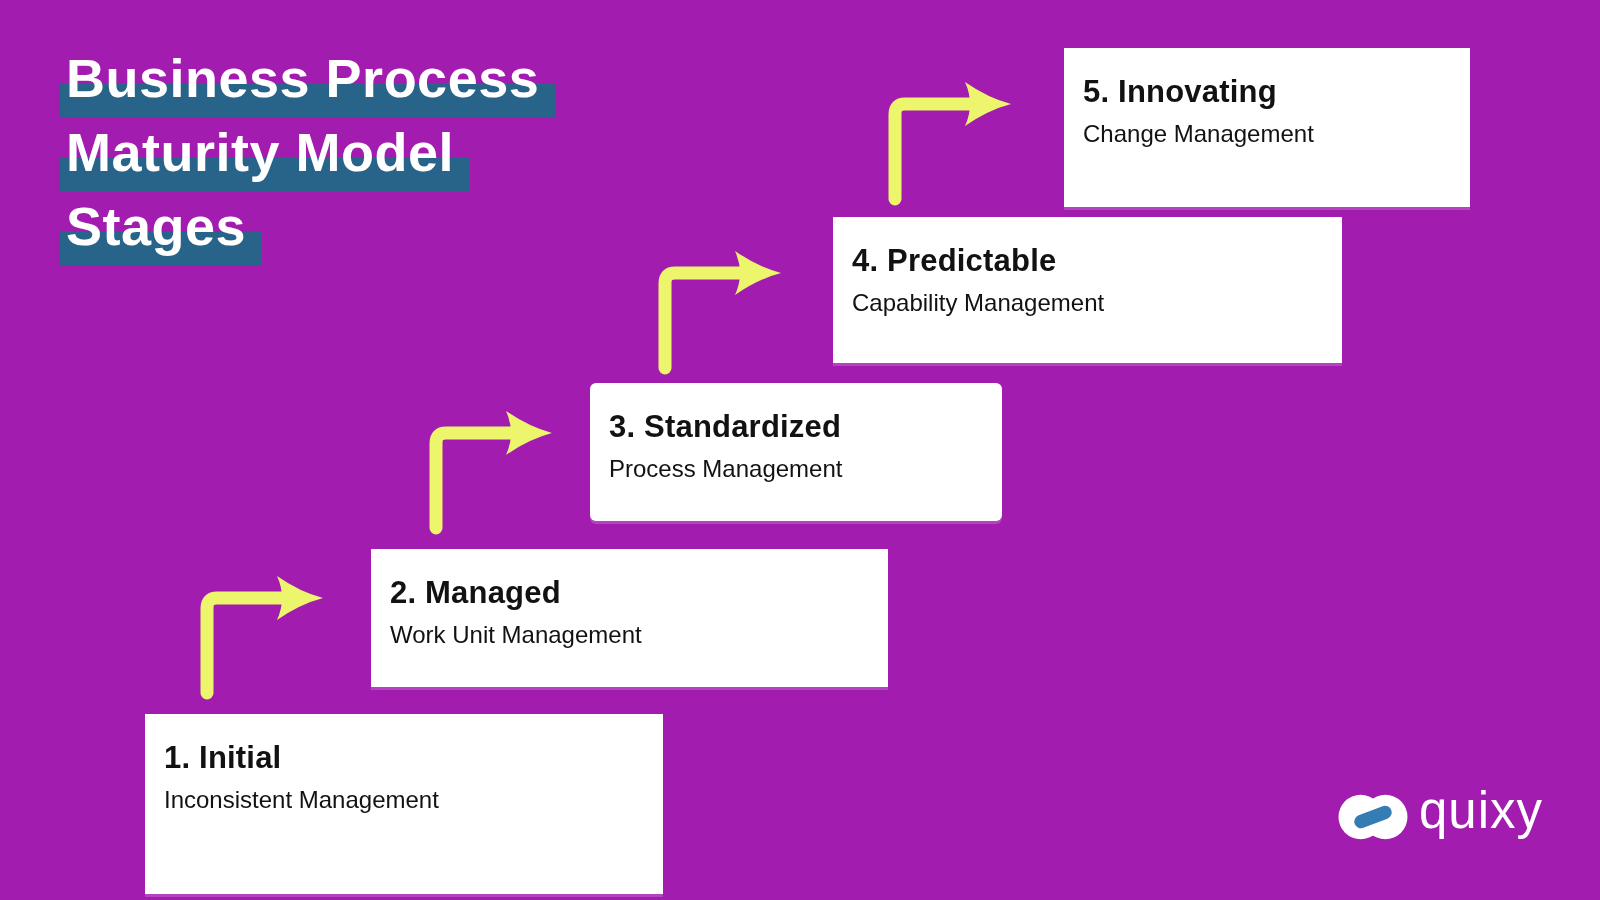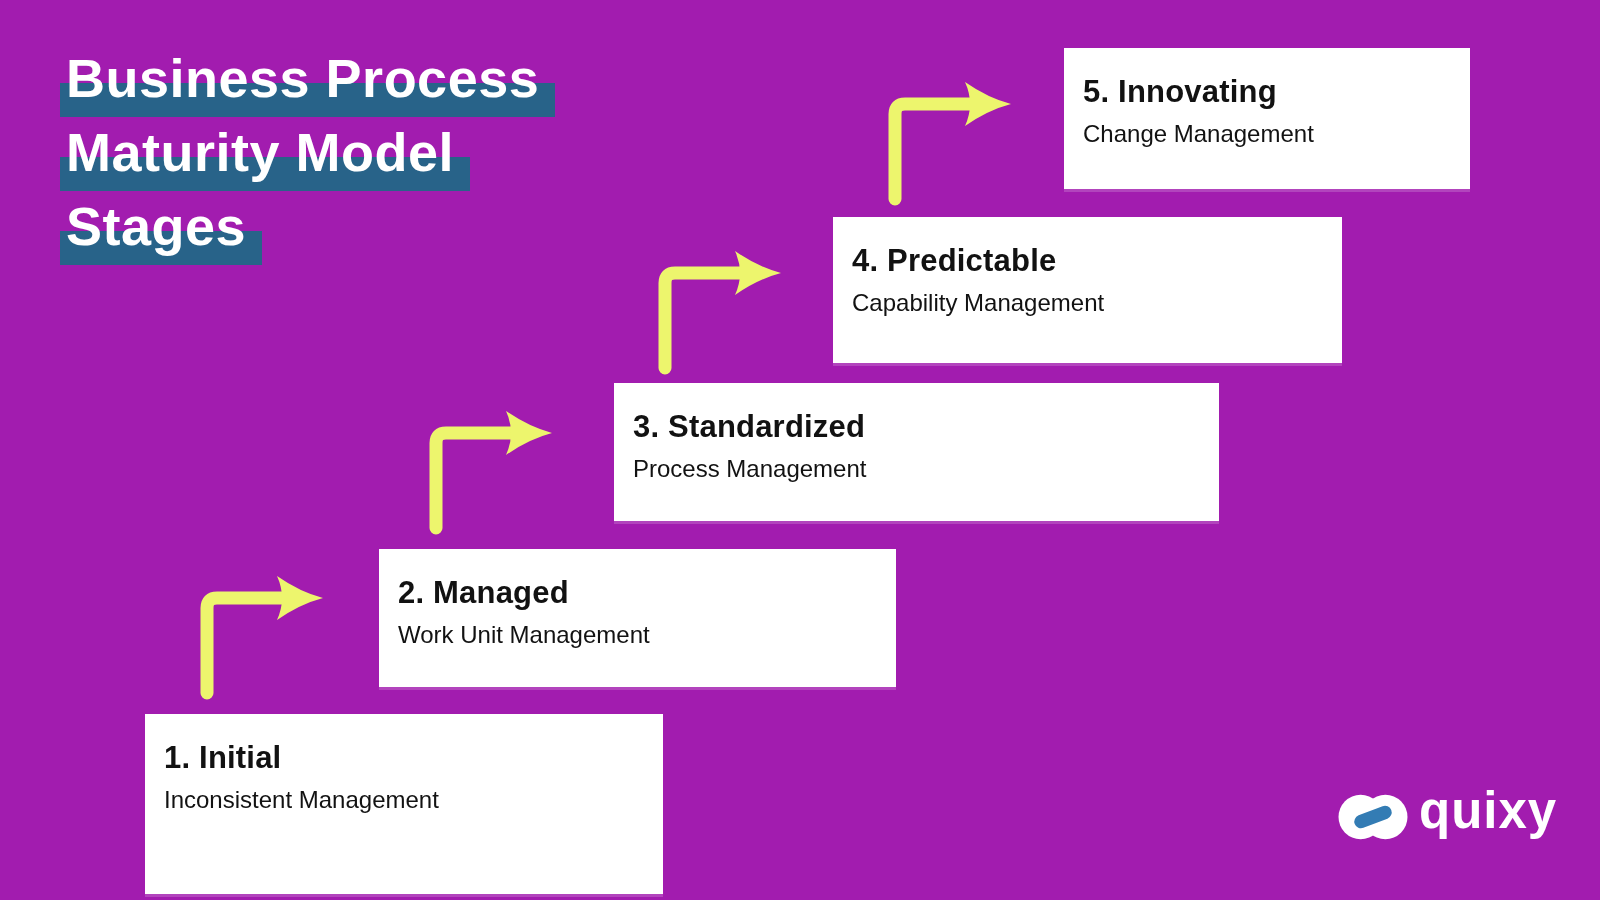--- a/index.html
+++ b/index.html
@@ -63,21 +63,21 @@
   .logo {
     position: absolute;
     left: 1338px;
     top: 792px;
     display: flex;
     align-items: center;
     gap: 11px;
   }
   .logo-text {
     font-size: 51px;
-    font-weight: 700;
+    font-weight: 400;
     color: #FFFFFF;
     letter-spacing: 1px;
     line-height: 48px;
     position: relative;
     top: -6px;
   }
 </style>
 </head>
 <body>
 
@@ -87,36 +87,36 @@
     <span class="line"><span class="hl">Business Process</span></span>
     <span class="line"><span class="hl">Maturity Model</span></span>
     <span class="line"><span class="hl">Stages</span></span>
   </h1>
 
   <div class="stage" style="left:145px; top:714px; width:518px; height:180px;">
     <div class="stage-heading">1. Initial</div>
     <div class="stage-subtitle">Inconsistent Management</div>
   </div>
 
-  <div class="stage" style="left:371px; top:549px; width:517px; height:138px;margin-left:8px;">
+  <div class="stage" style="left:371px; top:549px; width:517px; height:138px;">
     <div class="stage-heading">2. Managed</div>
     <div class="stage-subtitle">Work Unit Management</div>
   </div>
 
-  <div class="stage" style="left:614px; top:383px; width:605px; height:138px;">
+  <div class="stage" style="left:590px; top:383px; width:412px; height:138px;border-radius:6px;">
     <div class="stage-heading">3. Standardized</div>
     <div class="stage-subtitle">Process Management</div>
   </div>
 
   <div class="stage" style="left:833px; top:217px; width:509px; height:146px;">
     <div class="stage-heading">4. Predictable</div>
     <div class="stage-subtitle">Capability Management</div>
   </div>
 
-  <div class="stage" style="left:1064px; top:48px; width:406px; height:141px;">
+  <div class="stage" style="left:1064px; top:48px; width:406px; height:159px;">
     <div class="stage-heading">5. Innovating</div>
     <div class="stage-subtitle">Change Management</div>
   </div>
 
   <svg class="arrow" style="left:197px; top:571px;" width="135" height="130" viewBox="0 0 135 130">
     <path d="M10 122 V37 Q10 27 20 27 H86" fill="none" stroke-width="13" stroke-linecap="round" stroke="#EDF56D"></path>
     <path d="M80 5 Q103 21 126 27 Q103 33 80 49 Q90 27 80 5 Z" fill="#EDF56D"></path>
   </svg>
 
   <svg class="arrow" style="left:426px; top:406px;" width="135" height="130" viewBox="0 0 135 130">

